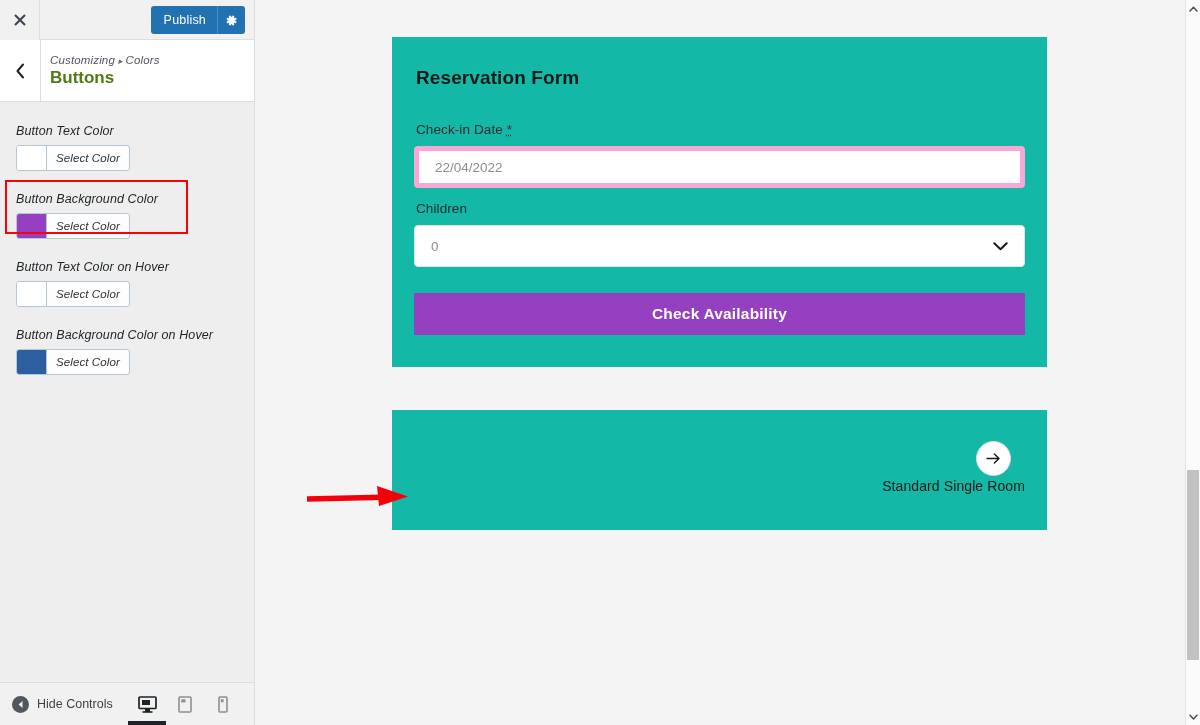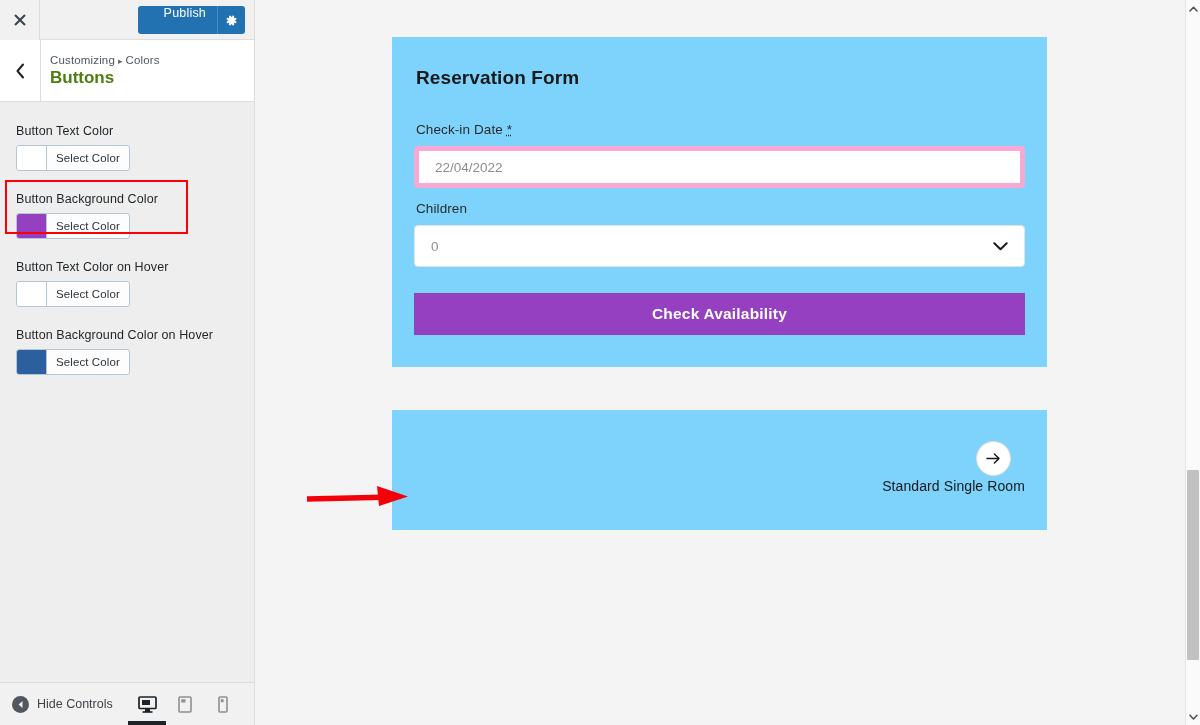--- a/index.html
+++ b/index.html
@@ -26,23 +26,23 @@
   #close-btn {
     position: absolute; left: 0; top: 0;
     width: 40px; height: 40px;
     background: #f1f1f1;
     border-right: 1px solid #dddddd;
     display: flex; align-items: center; justify-content: center;
     color: #3c434a; font-size: 15px; cursor: pointer;
   }
   #publish-btn {
     position: absolute; right: 9px; top: 6px;
-    height: 28px; display: flex; align-items: flex-start;
+    height: 28px; display: flex; align-items: center;
     background: #2271b1; border-radius: 3px;
-    color: #ffffff; font-size: 12.5px; cursor: pointer; padding-left: 13px;
+    color: #ffffff; font-size: 12.5px; cursor: pointer;
   }
   #publish-label { padding: 0 11px 0 13px; letter-spacing: .2px; }
   #publish-gear {
     width: 28px; height: 28px;
     display: flex; align-items: center; justify-content: center;
     border-left: 1px solid rgba(255,255,255,.18);
     cursor: pointer;
   }
 
   #cust-header {
@@ -54,26 +54,27 @@
   #back-btn {
     width: 41px; height: 62px;
     border-right: 1px solid #dddddd;
     display: flex; align-items: center; justify-content: center;
     color: #1d2327; font-size: 16px; font-weight: bold; cursor: pointer;
   }
   #header-text { padding-left: 9px; }
   #breadcrumb {
     font-size: 11.5px; color: #50575e; letter-spacing: .15px;
     margin-bottom: 2px;
+    font-style: italic;
   }
   #breadcrumb .sep { padding: 0 3px; font-size: 9px; color: #646970; }
   #panel-title { font-size: 17px; color: #4d7c0f; font-weight: 700; }
 
   #cust-controls { padding: 14px 12px 0 12px; }
-  .control { padding: 8px 4px 10px 4px; position: relative; }
+  .control { padding: 8px 4px 10px 4px; position: relative; font-style: italic; }
   .control-label {
     font-size: 12.5px; color: #1d2327; margin-bottom: 7px;
     letter-spacing: .1px;
   }
   .color-picker {
     display: inline-flex; align-items: stretch; height: 26px;
     border: 1px solid #b4c5d4; border-radius: 3px;
     background: #fdfdfd; overflow: hidden; cursor: pointer;
   }
   .color-swatch { width: 30px; border-right: 1px solid #b4c5d4; }
@@ -112,21 +113,21 @@
     content: ""; position: absolute; left: 0; bottom: 0;
     width: 38px; height: 4px; background: #1d2327;
   }
 
   
   #preview {
     position: absolute; left: 255px; top: 0;
     width: 930px; height: 725px; background: #f4f4f4;
     overflow: hidden;
   }
-  .pv-card { background: #7dd3fc; margin-left: 137px; width: 655px; }
+  .pv-card { background: #14b8a6; margin-left: 137px; width: 655px; }
   #form-card { margin-top: 37px; padding: 30px 22px 32px 22px; }
   #form-title {
     font-size: 19px; font-weight: bold; color: #1a1a1a;
     letter-spacing: .1px; margin: 0 0 33px 2px;
   }
   .field { margin-bottom: 13px; }
   .field-label {
     font-size: 13.5px; color: #2b2b2b; margin: 0 0 9px 2px;
     letter-spacing: .1px;
   }

